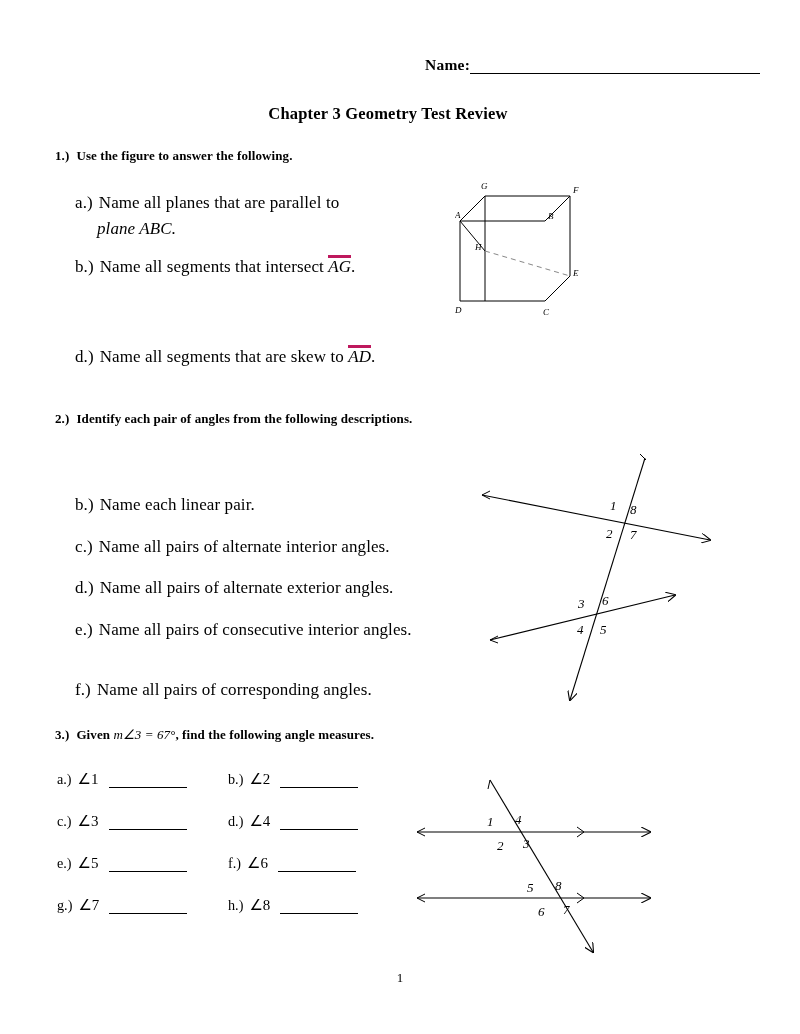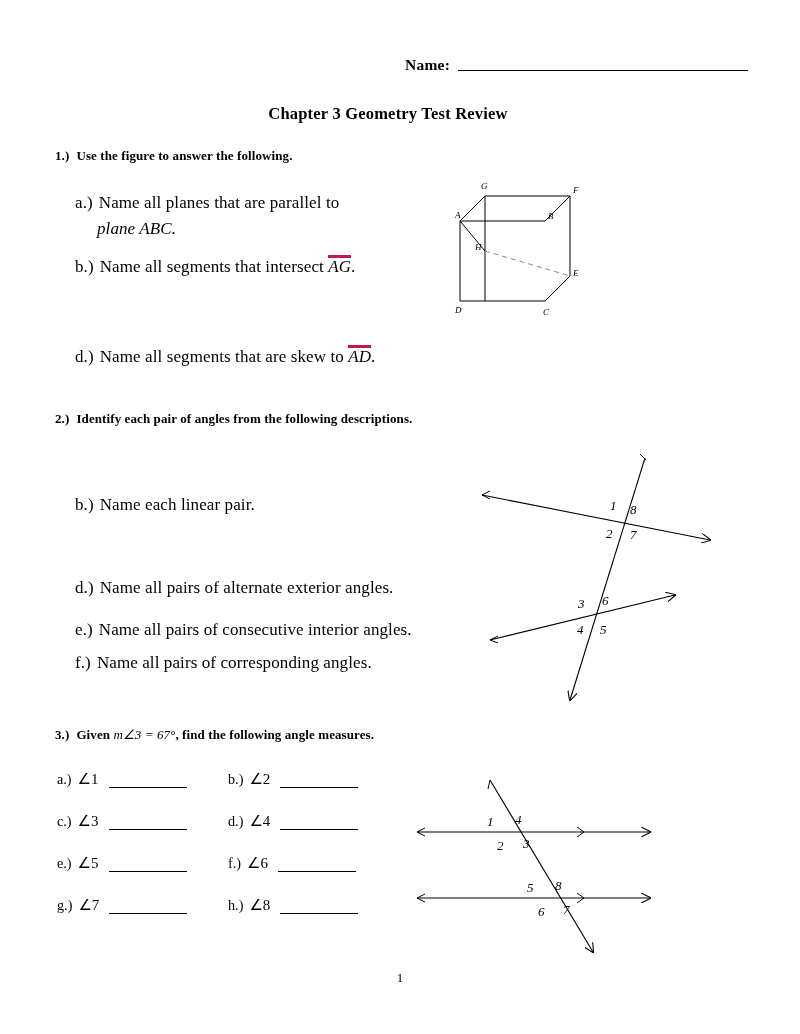--- a/index.html
+++ b/index.html
@@ -20,24 +20,24 @@
     width: 800px;
     height: 1034px;
     box-sizing: border-box;
     padding: 0;
   }
 
   
   .name-row {
     position: absolute;
     top: 56px;
-    right: 52px;
+    right: 40px;
     display: flex;
-    align-items: flex-start;
-    gap: 8px;
+    align-items: flex-end;
+    gap: 0;
   }
   .name-label {
     font-size: 15.5px;
     font-weight: bold;
     font-family: "Liberation Serif", serif;
     letter-spacing: .2px;
   }
   .name-rule {
     width: 290px;
     border-bottom: 1.3px solid #000;
@@ -86,21 +86,21 @@
   #q1c { top: 300px; left: 75px; }
   #q1d { top: 345px; left: 75px; }
   .indent2 { display: inline-block; padding-left: 22px; }
 
   
   #q2-head { top: 411px; left: 55px; }
   #q2b { top: 495px; left: 75px; }
   #q2c { top: 537px; left: 75px; }
   #q2d { top: 578px; left: 75px; }
   #q2e { top: 620px; left: 75px; }
-  #q2f { top: 653px; left: 75px; }
+  #q2f { top: 680px; left: 75px; }
 
   
   #q3-head { top: 727px; left: 55px; }
   .ans-item {
     position: absolute;
     font-size: 14.2px;
     display: flex;
     align-items: flex-end;
     gap: 6px;
   }
@@ -208,20 +208,23 @@
       <text x="88" y="139" font-size="9">C</text>
     </svg>
   </div>
 
   <div class="q-head" id="q2-head">
     <span class="num">2.)</span><span>Identify each pair of angles from the following descriptions.</span>
   </div>
 
   <div class="sub" style="top:495px; left:75px;">
     <span class="lbl">b.)</span><span>Name each linear pair.</span>
+  </div>
+  <div class="sub" id="q2c">
+    <span class="lbl">c.)</span><span>Name all pairs of alternate interior angles.</span>
   </div>
   <div class="sub" id="q2d">
     <span class="lbl">d.)</span><span>Name all pairs of alternate exterior angles.</span>
   </div>
   <div class="sub" id="q2e">
     <span class="lbl">e.)</span><span>Name all pairs of consecutive interior angles.</span>
   </div>
   <div class="sub" id="q2f">
     <span class="lbl">f.)</span><span>Name all pairs of corresponding angles.</span>
   </div>

